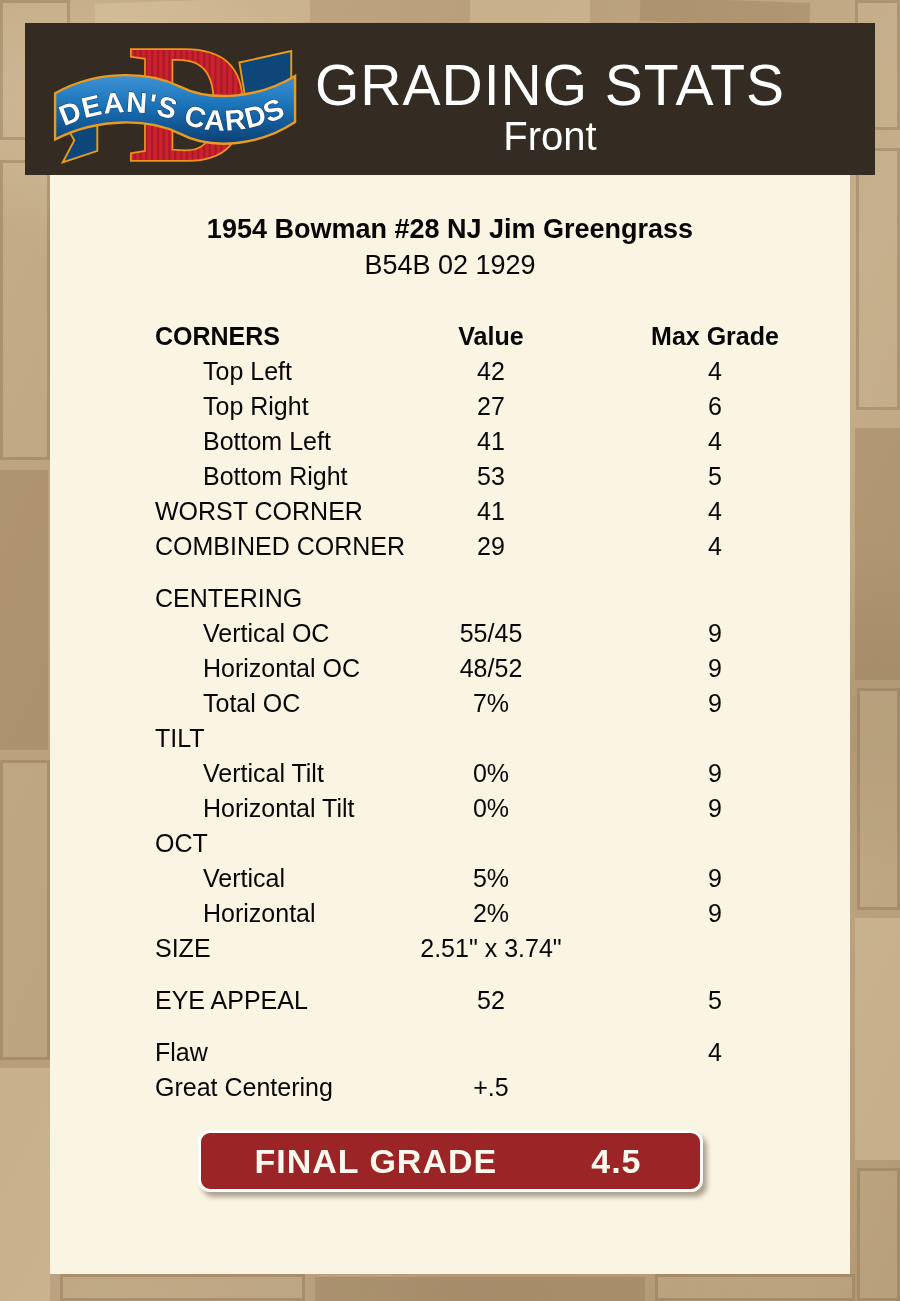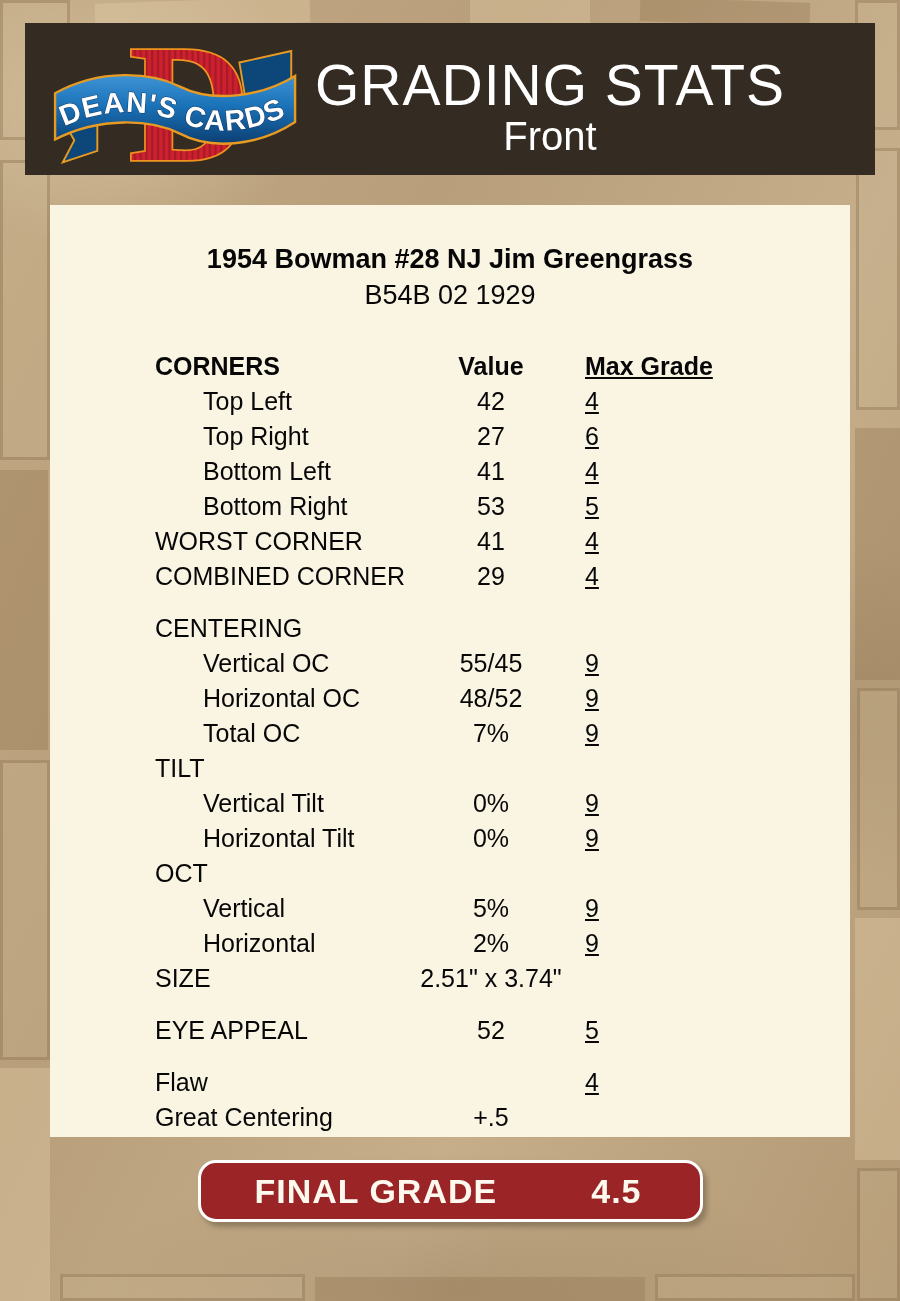--- a/index.html
+++ b/index.html
@@ -36,50 +36,49 @@
   .band-titles {
     position: absolute; left: 250px; right: 50px; top: 0; height: 100%;
     text-align: center; color: #ffffff; padding-top: 36px; box-sizing: border-box;
   }
   .band-title   { font-size: 57px; line-height: 52px; font-weight: normal; margin: 0; letter-spacing: 1px; }
   .band-subtitle{ font-size: 40px; line-height: 50px; font-weight: normal; margin: 0; }
 
   
   .panel {
     position: absolute; left: 50px; top: 175px;
-    width: 800px; height: 932px;
+    width: 800px; height: 1099px;
     background: #faf4e3; z-index: 1;
     color: #070707;
-    margin-top: 30px;
   }
   .card-title { margin-top: 36px; text-align: center; font-size: 27px; font-weight: bold; line-height: 36px; }
   .card-code  { text-align: center; font-size: 27px; line-height: 36px; }
 
   .stats-table { margin-top: 36px; }
   .trow {
     display: grid;
     grid-template-columns: 250px 180px 260px;
     height: 35px; align-items: center;
     padding-left: 105px;
     font-size: 25px;
   }
   .trow.gap { margin-top: 17px; }
   .trow.header span { font-weight: bold; }
   .trow.section .c-label { font-weight: normal; }
   .trow.item .c-label { padding-left: 48px; }
   .c-label { white-space: nowrap; }
   .c-value { text-align: center; padding-right: 8px; white-space: nowrap; }
-  .c-max   { text-align: left; text-decoration: underline; }
+  .c-max   { text-align: center; }
 
   .final-grade {
     margin: 25px auto 0;
     width: 505px; height: 62px; box-sizing: border-box;
     background: #9b2526;
     border: 3px solid #ffffff;
-    border-radius: 18px;
+    border-radius: 12px;
     box-shadow: 4px 5px 5px rgba(110,95,70,0.55);
     display: flex; align-items: center; justify-content: space-between;
     padding: 0 58px 0 54px;
     color: #fdf9ef; font-size: 34px; font-weight: bold; letter-spacing: 1px;
   }
 </style>
 </head>
 <body>
 
 <div class="collage">

